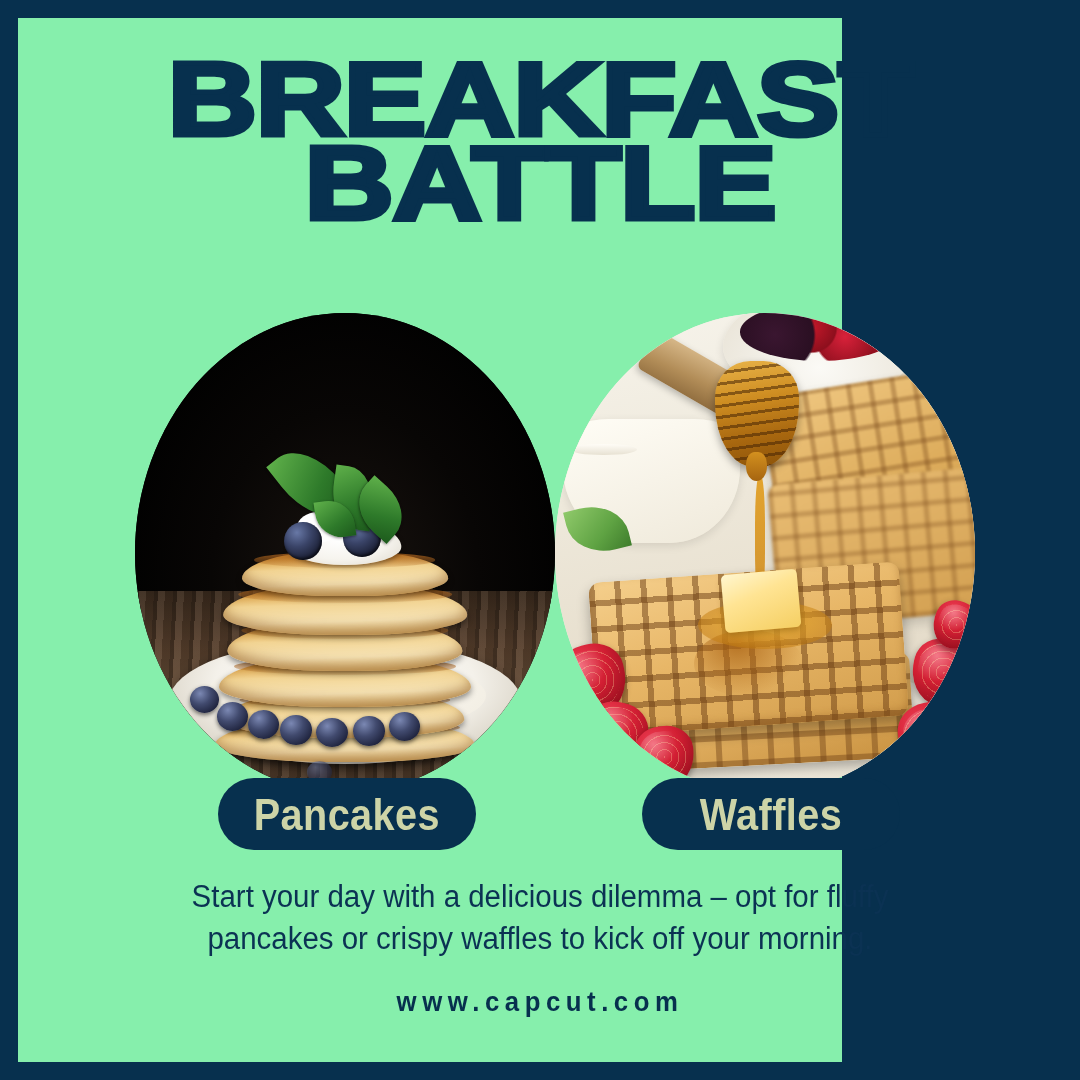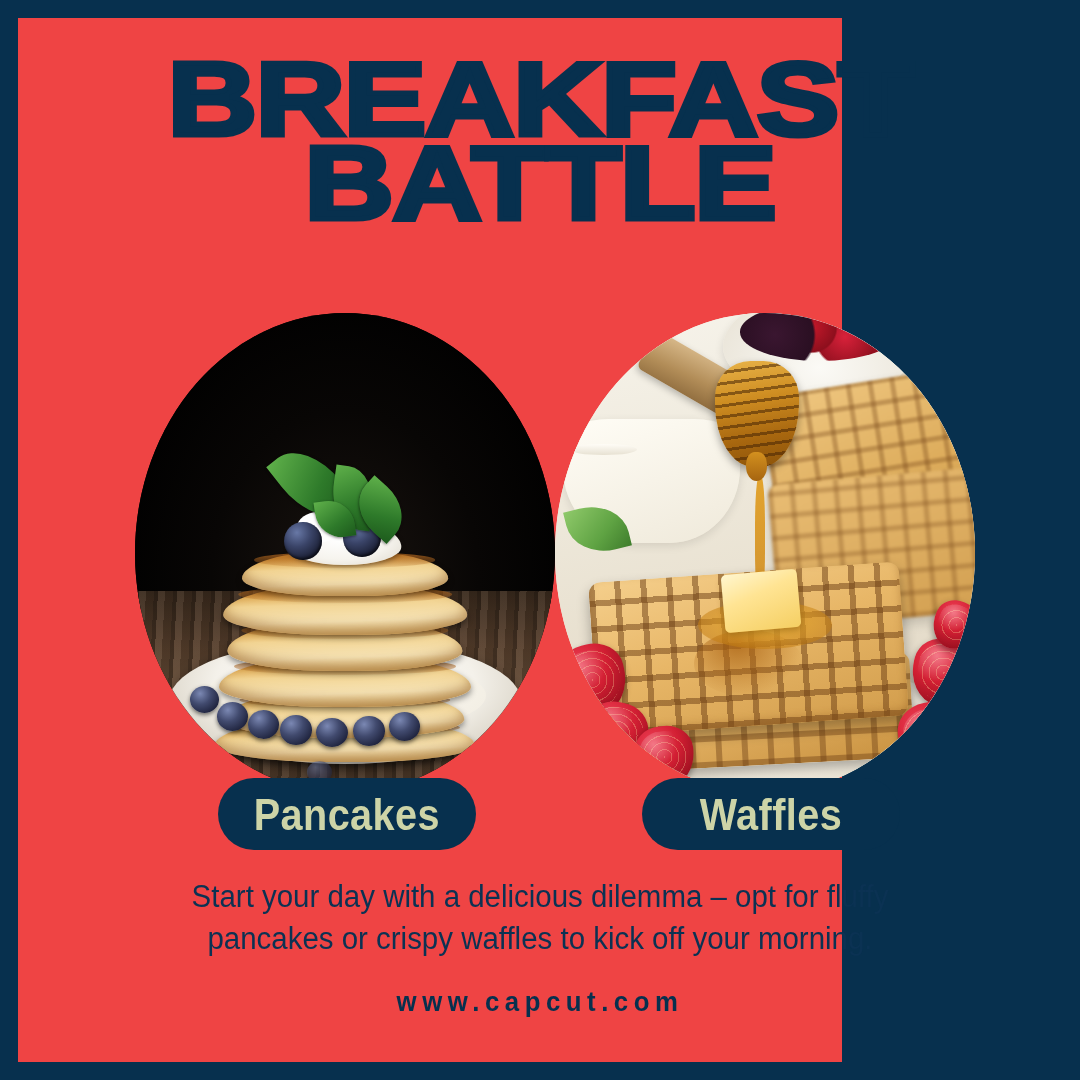--- a/index.html
+++ b/index.html
@@ -5,21 +5,21 @@
   html,body{margin:0;padding:0;}
   body{
     width:1080px;height:1080px;overflow:hidden;
     font-family:"Liberation Sans", sans-serif;
     background:#07304e;
   }
   #poster{
     position:relative;width:860px;height:1080px;
     box-sizing:border-box;
     border:18px solid #07304e;
-    background:#ef4444;
+    background:#86efac;
   }
   .inner{position:relative;width:1044px;height:1044px;overflow:hidden;}
 
   
   .title-block{position:absolute;left:0;top:0;width:1044px;text-align:center;}
   .title-line{
     color:#07304e;
     font-family:"Liberation Sans","DejaVu Sans",sans-serif;
     font-weight:bold;
     line-height:0.86;

